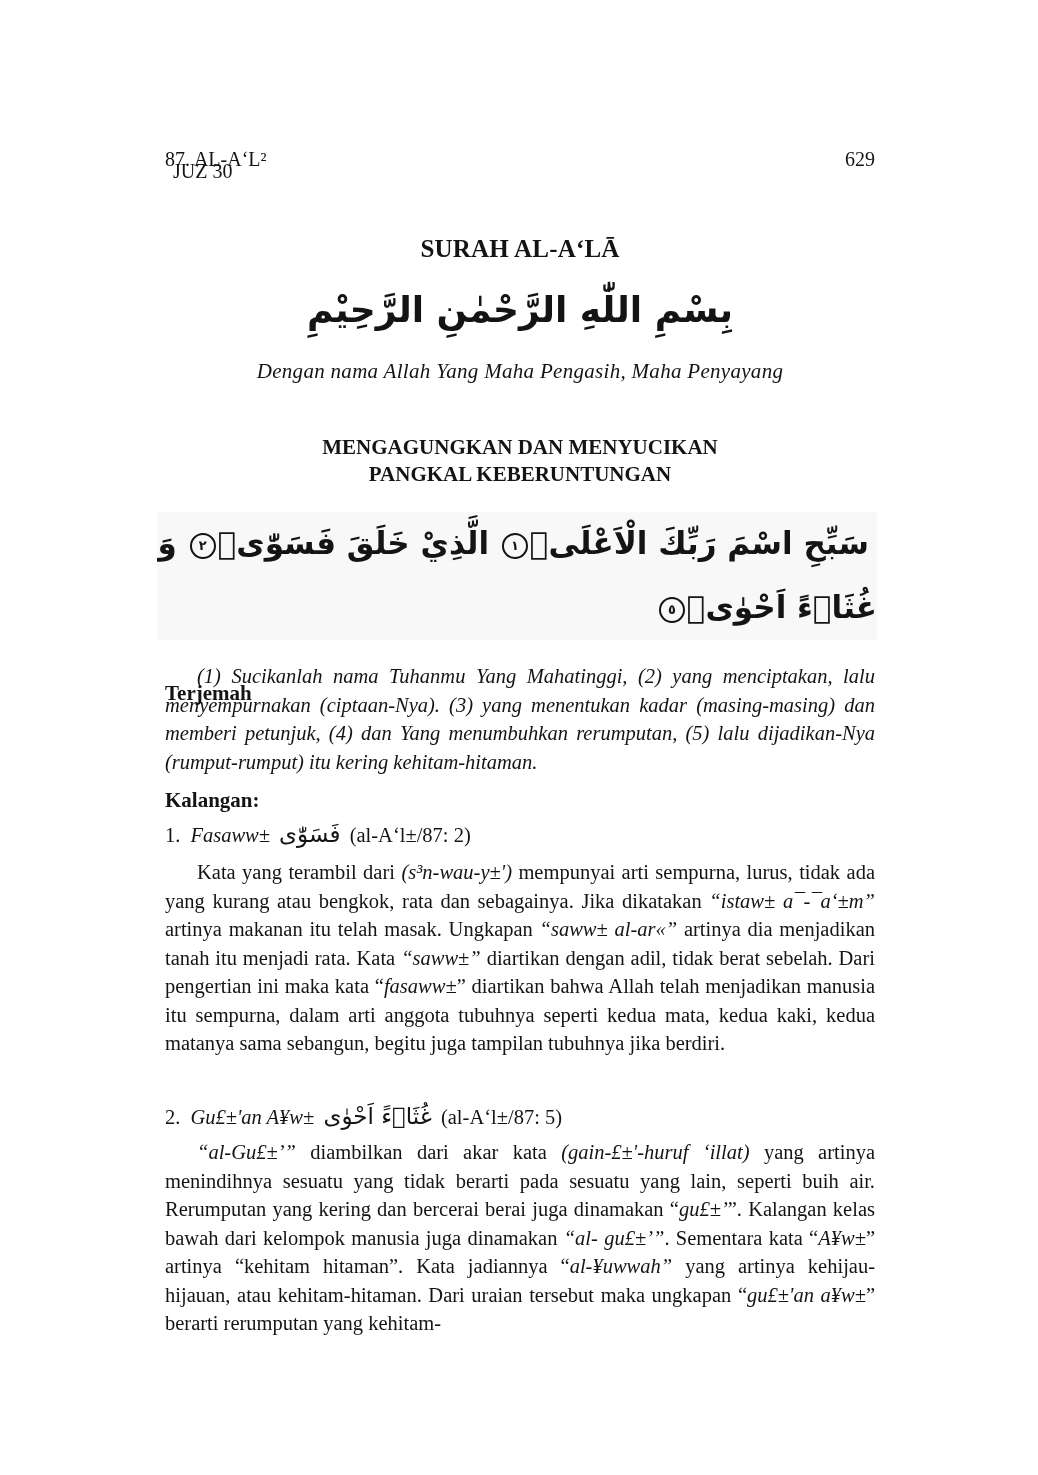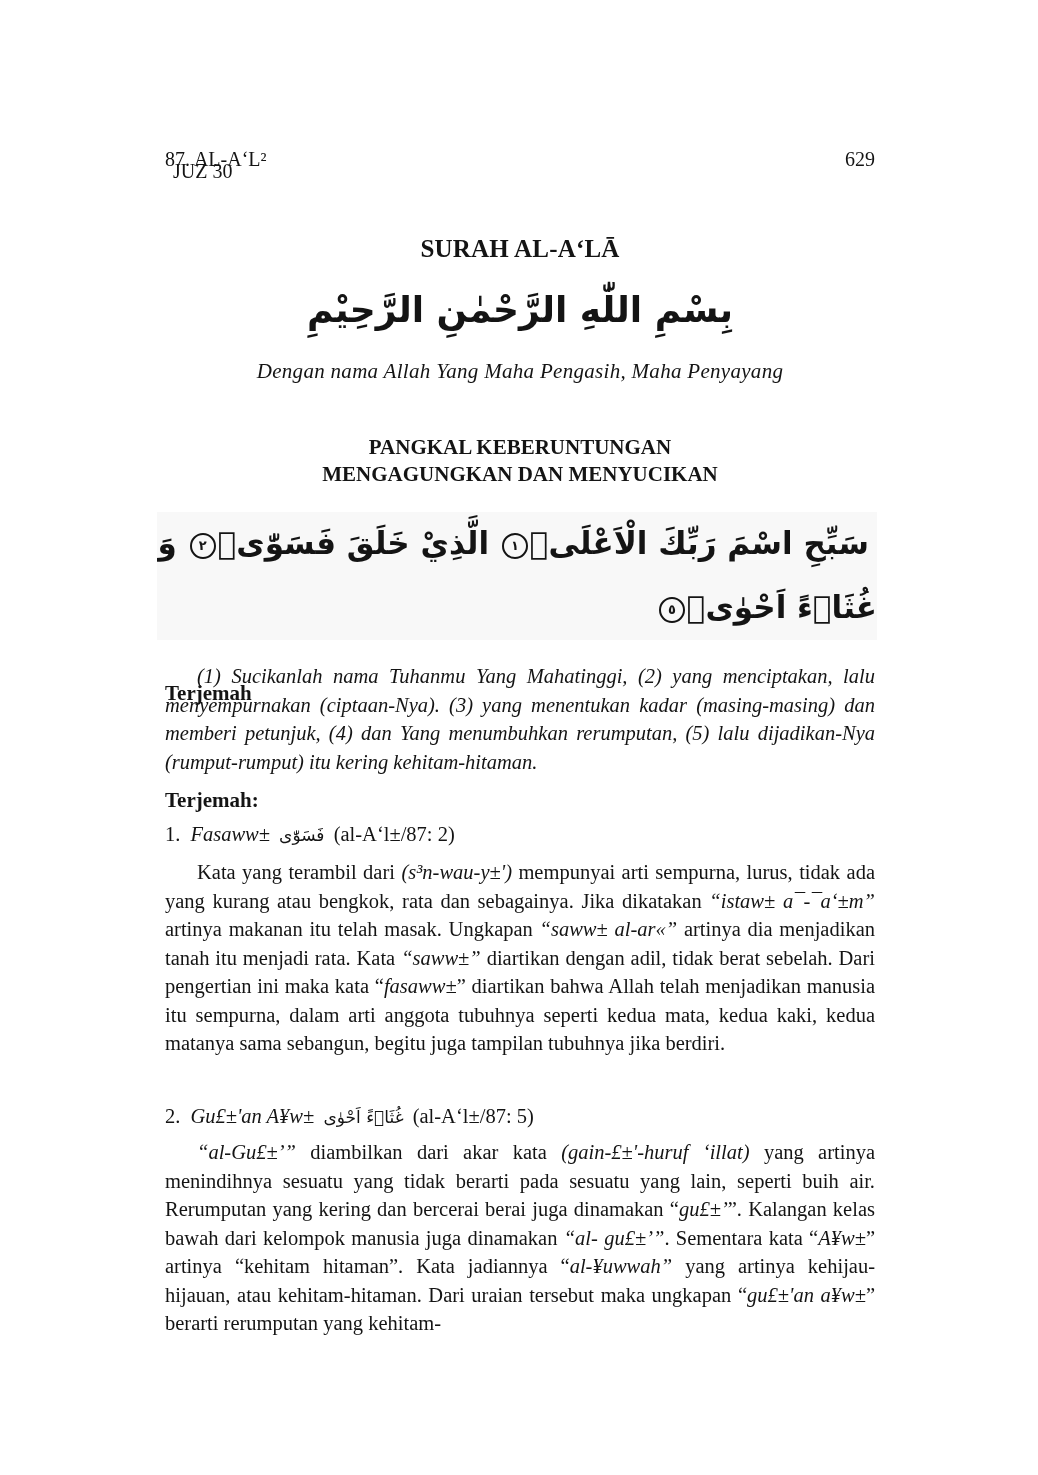--- a/index.html
+++ b/index.html
@@ -58,61 +58,61 @@
     .para {
       position: absolute; left: 0; width: 710px; font-size: 20.5px; line-height: 28.5px;
       text-align: justify; text-indent: 32px;
     }
     .para.italic { font-style: italic; }
     .vocab-item {
       position: absolute; left: 0; width: 710px; font-size: 20.5px; line-height: 28px;
     }
     .vocab-item .num { margin-right: 10px; }
     .vocab-item .term { font-style: italic; }
-    .vocab-item .arabic { font-family: "DejaVu Sans", sans-serif; font-size: 17px; margin: 0 4px; direction: rtl; unicode-bidi: embed; }
+    .vocab-item .arabic { font-family: "DejaVu Sans", sans-serif; font-size: 23px; margin: 0 4px; direction: rtl; unicode-bidi: embed; }
     i { font-style: italic; }
   </style>
 </head>
 <body>
 
 <div class="page">
 
   <div class="running-head">
     <span class="rh-left">JUZ 30</span>
     <span class="rh-center">87. AL-A‘L²</span>
     <span class="rh-right">629</span>
   </div>
 
   <div class="surah-title">SURAH AL-A‘LĀ</div>
 
   <div class="basmalah">بِسْمِ اللّٰهِ الرَّحْمٰنِ الرَّحِيْمِ</div>
   <div class="basmalah-trans">Dengan nama Allah Yang Maha Pengasih, Maha Penyayang</div>
 
   <div class="section-heading">
+    <div>MENGAGUNGKAN DAN MENYUCIKAN</div>
     <div>PANGKAL KEBERUNTUNGAN</div>
-    <div>MENGAGUNGKAN DAN MENYUCIKAN</div>
   </div>
 
   <div class="verse-block">
     <div class="verse-line1">
       <span>سَبِّحِ اسْمَ رَبِّكَ الْاَعْلَىۙ</span><span class="ayah-num">١</span>
       <span>الَّذِيْ خَلَقَ فَسَوّٰىۖ</span><span class="ayah-num">٢</span>
       <span>وَالَّذِيْ قَدَّرَ فَهَدٰىۖ</span>
       
       
     </div>
     <div class="verse-line2">
       <span>غُثَاۤءً اَحْوٰىۖ</span><span class="ayah-num">٥</span>
     </div>
   </div>
 
   <div class="label-bold" style="top:636px;margin-top:45px;">Terjemah</div>
   <div class="para italic" style="top:662px;">(1) Sucikanlah nama Tuhanmu Yang Mahatinggi, (2) yang menciptakan, lalu menyempurnakan (ciptaan-Nya). (3) yang menentukan kadar (masing-masing) dan memberi petunjuk, (4) dan Yang menumbuhkan rerumputan, (5) lalu dijadikan-Nya (rumput-rumput) itu kering kehitam-hitaman.</div>
 
-  <div class="label-bold" style="top:788px;">Terjemah:</div>
+  <div class="label-bold" style="top:788px;">Kalangan:</div>
 
   <div class="vocab-item" style="top:820px;">
     <span class="num">1.</span><span class="term">Fasaww±</span>
     <span class="arabic">فَسَوّٰى</span>
     <span>(al-A‘l±/87: 2)</span>
   </div>
   <div class="para" style="top:858px;"><span>Kata yang terambil dari </span><i>(s³n-wau-y±')</i><span> mempunyai arti sempurna, lurus, tidak ada yang kurang atau bengkok, rata dan sebagainya. Jika dikatakan </span><i>“istaw± a¯-¯a‘±m”</i><span> artinya makanan itu telah masak. Ungkapan </span><i>“saww± al-ar«”</i><span> artinya dia menjadikan tanah itu menjadi rata. Kata </span><i>“saww±”</i><span> diartikan dengan adil, tidak berat sebelah. Dari pengertian ini maka kata “</span><i>fasaww±</i><span>” diartikan bahwa Allah telah menjadikan manusia itu sempurna, dalam arti anggota tubuhnya seperti kedua mata, kedua kaki, kedua matanya sama sebangun, begitu juga tampilan tubuhnya jika berdiri.</span></div>
 
   <div class="vocab-item" style="top:1102px;">
     <span class="num">2.</span><span class="term">Gu£±'an A¥w±</span>

